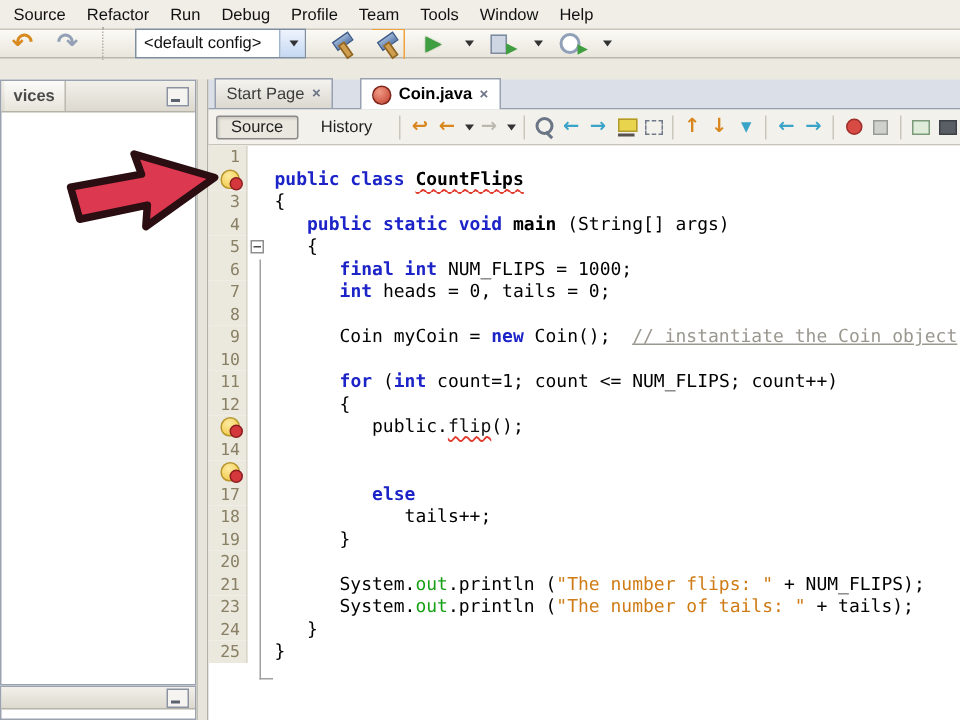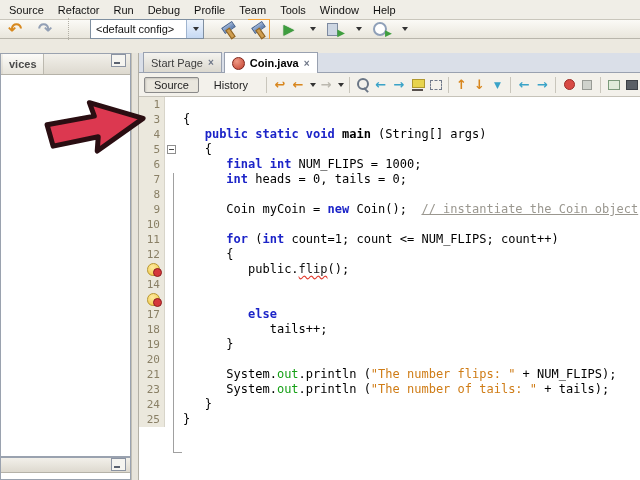--- a/index.html
+++ b/index.html
@@ -40,37 +40,37 @@
   .icon-debug::after{content:"▶";position:absolute;right:1px;bottom:1px;font-size:10px;color:#3f9e3f;}
   .icon-profile{position:relative;}
   .icon-profile::before{content:"";position:absolute;left:3px;top:3px;width:10px;height:10px;border-radius:50%;
       background:#fff;border:2px solid #8fa0b8;}
   .icon-profile::after{content:"▶";position:absolute;right:0;bottom:1px;font-size:9px;color:#3f9e3f;}
 
   
   .left-panel{position:absolute;left:0;top:53px;width:131px;height:404px;background:#fff;
               border:1px solid #9aa2af;box-sizing:border-box;}
   .panel-header{height:20px;background:linear-gradient(#f2f0ea,#ddd9cf);border-bottom:1px solid #b5b2a8;
-                display:flex;justify-content:space-between;padding:0 4px 0 2px;}
+                display:flex;align-items:center;justify-content:space-between;padding:0 4px 0 2px;}
   .panel-tab{font-weight:bold;color:#4a4a4a;padding:0 6px;border-right:1px solid #bcb9af;height:100%;
              display:flex;align-items:center;background:linear-gradient(#fcfbf8,#e7e4db);}
   .min-btn{width:13px;height:11px;border:1px solid #8b93a2;background:#f5f4f0;position:relative;}
   .min-btn::after{content:"";position:absolute;left:2px;bottom:2px;width:6px;height:2px;background:#5b6270;}
   .left-bottom{position:absolute;left:0;top:457px;width:131px;height:23px;background:#fff;
                border:1px solid #9aa2af;box-sizing:border-box;}
   .left-bottom .panel-header{height:14px;}
   .splitter{position:absolute;left:131px;top:53px;width:8px;height:427px;background:#e7e4db;
             border-left:1px solid #c2bfb5;border-right:1px solid #b2afa5;box-sizing:border-box;}
 
   
   .editor{position:absolute;left:139px;top:53px;width:501px;height:427px;}
   .tabrow{position:absolute;left:0;top:0;width:100%;height:20px;background:#dadfe8;
           border-bottom:1px solid #99a1b0;display:flex;align-items:flex-end;padding-left:4px;box-sizing:border-box;}
   .tab{height:19px;display:flex;align-items:center;gap:5px;padding:0 7px;border:1px solid #99a1b0;
-       border-bottom:none;background:linear-gradient(#f4f3ef,#dbd8cf);margin-right:2px;color:#3c3c3c;}
+       border-bottom:none;background:linear-gradient(#f4f3ef,#dbd8cf);margin-right:18px;color:#3c3c3c;}
   .tab.active{background:#fff;font-weight:bold;height:20px;margin-bottom:-1px;color:#000;justify-content:flex-end;}
   .tab-close{color:#6e7687;font-weight:bold;font-size:10px;cursor:default;}
   .file-badge{width:11px;height:11px;border-radius:50%;border:1px solid #7e241a;
               background:radial-gradient(circle at 35% 30%,#ef9a85,#c23f2e);}
 
   
   .etoolbar{position:absolute;left:0;top:20px;width:100%;height:24px;background:#f3f1eb;
             border-bottom:1px solid #c6c3b9;display:flex;align-items:center;padding-left:5px;box-sizing:border-box;gap:2px;}
   .view-btn{font-size:11px;padding:1px 9px;margin-right:3px;border:1px solid transparent;border-radius:2px;color:#222;}
   .view-btn.pressed{border:1px solid #8a8a8a;background:#eae7de;box-shadow:inset 1px 1px 2px rgba(0,0,0,.15);}
@@ -219,20 +219,27 @@
       <span class="tbicon icon-uncomment"></span>
     </div>
   <div class="codearea" id="codearea">
     <div class="fold-line"></div>
   <div class="code-line">
         <span class="gut">1</span>
         <span class="fold-cell"></span>
         <span class="code-text"></span>
       </div>
       <div class="code-line">
+        <span class="gut">
+          <span class="err-icon"></span>
+        </span>
+        <span class="fold-cell"></span>
+        <span class="code-text"><span class="tok-k">public class</span><span class="tok-p"> </span><span class="tok-e tok-b">CountFlips</span></span>
+      </div>
+      <div class="code-line">
         <span class="gut">3</span>
         <span class="fold-cell"></span>
         <span class="code-text"><span class="tok-p">{</span></span>
       </div>
       <div class="code-line">
         <span class="gut">4</span>
         <span class="fold-cell"></span>
         <span class="code-text"><span class="tok-p">   </span><span class="tok-k">public static void</span><span class="tok-p"> </span><span class="tok-b">main</span><span class="tok-p"> (String[] args)</span></span>
       </div>
       <div class="code-line">

